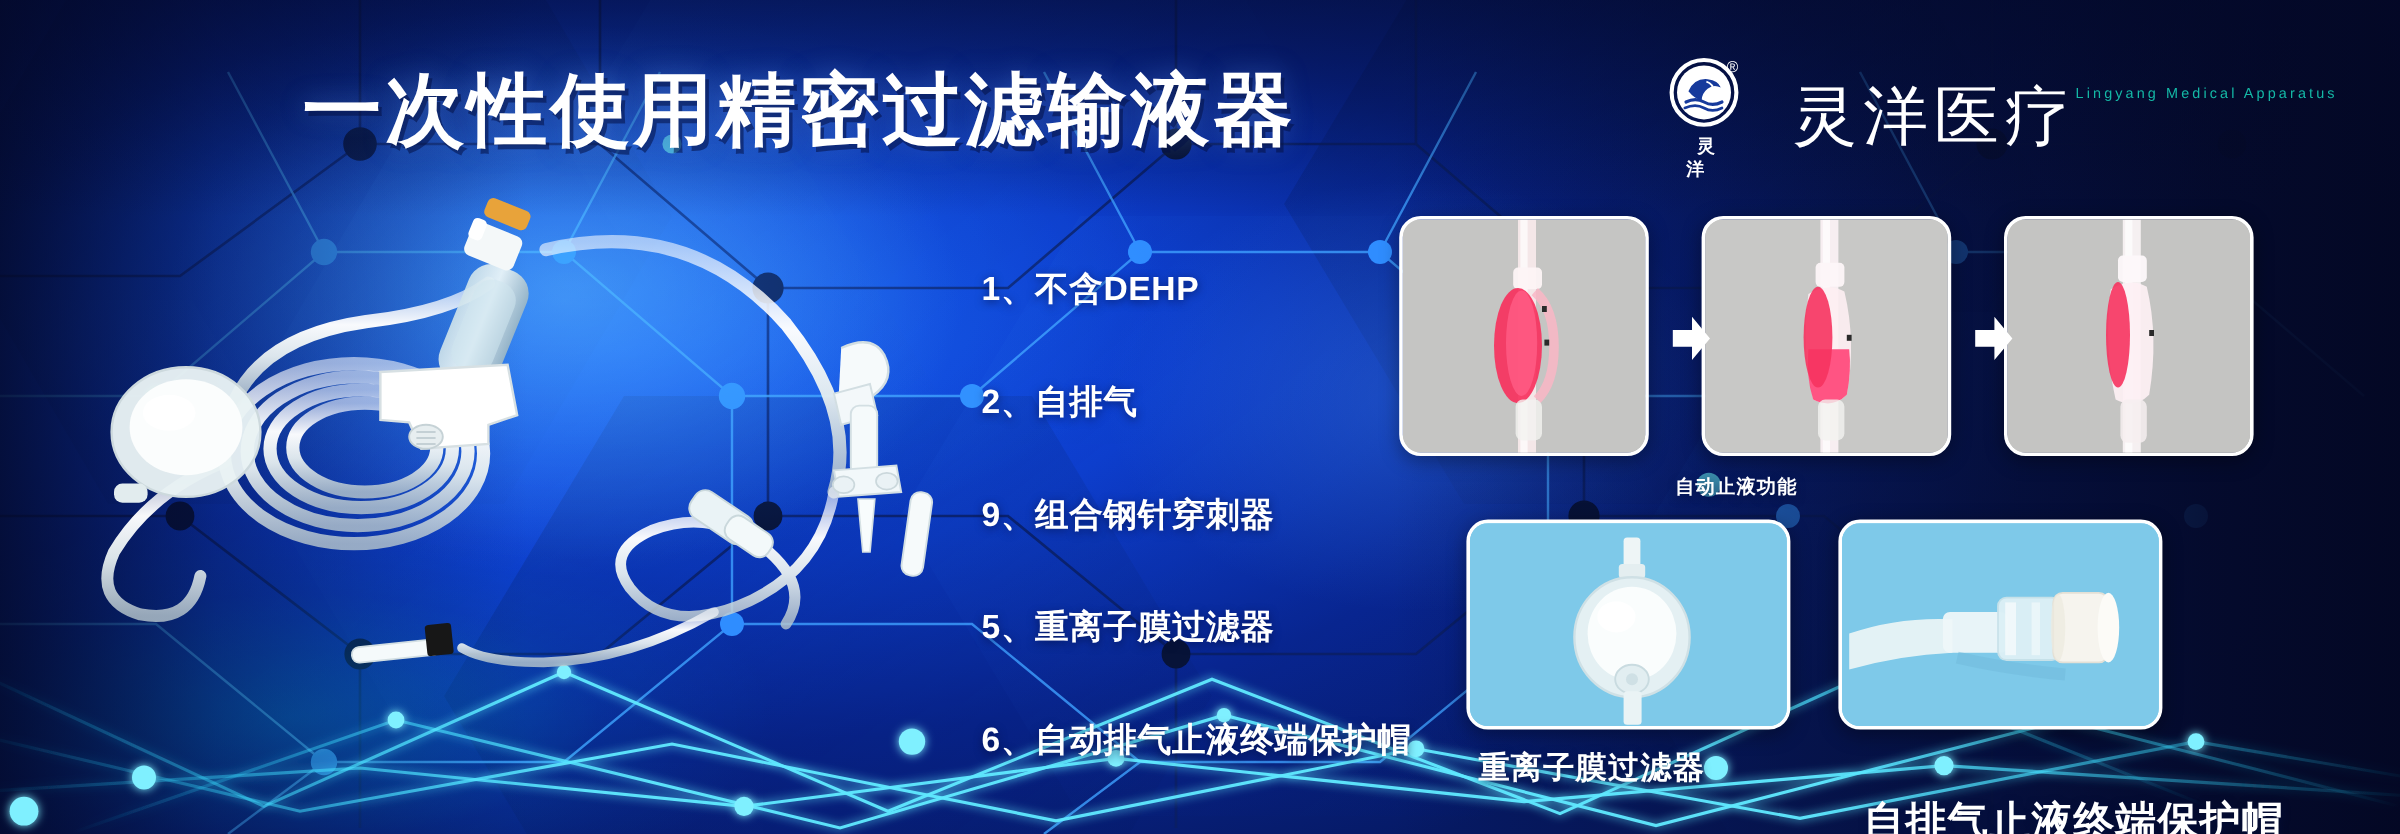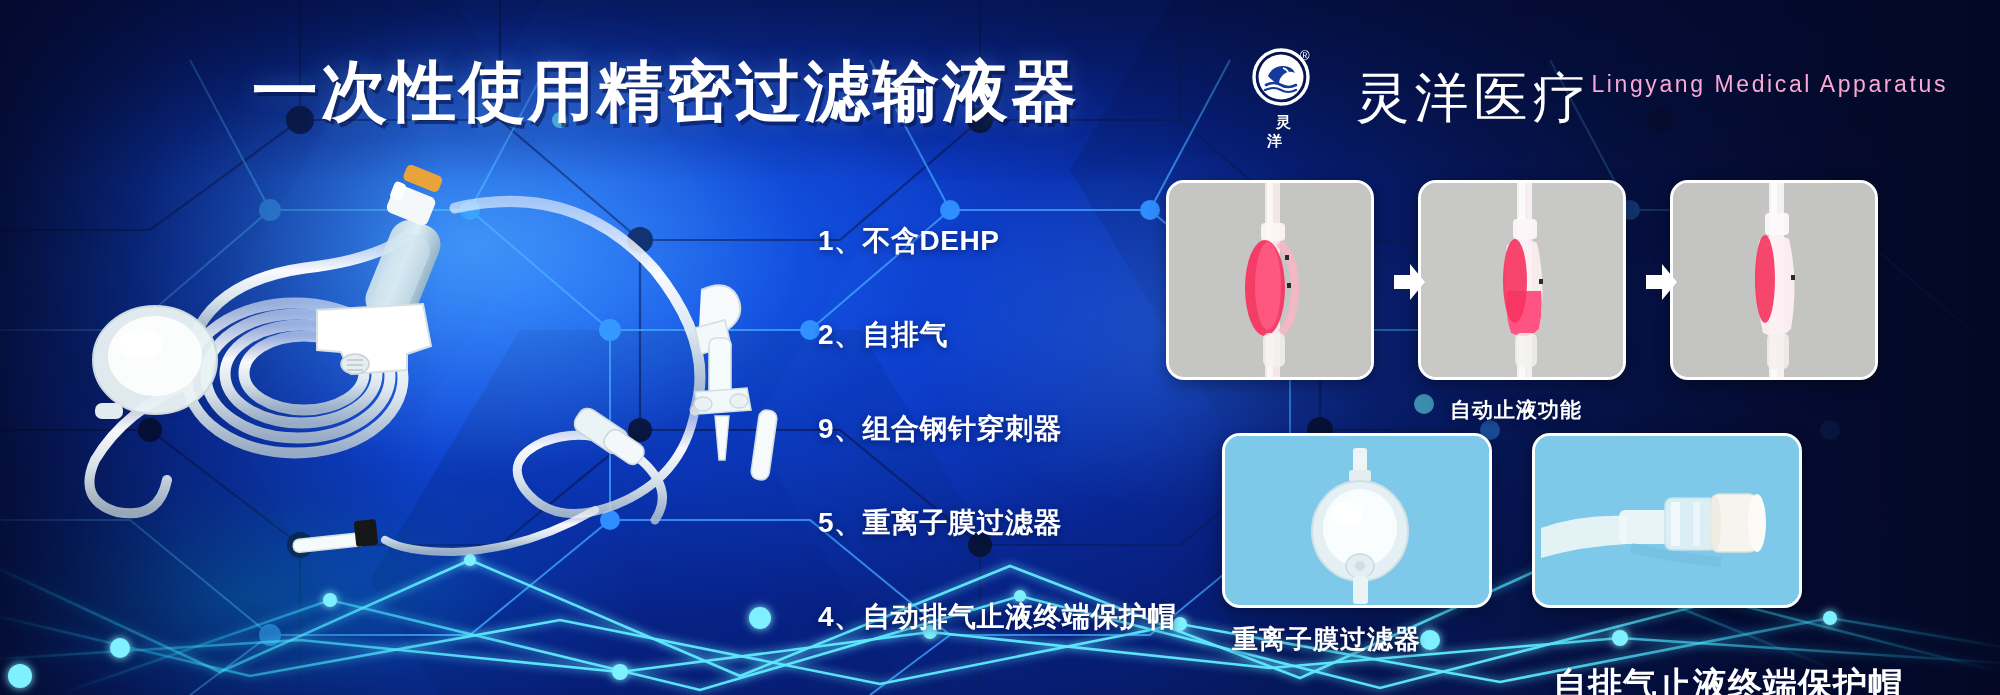--- a/index.html
+++ b/index.html
@@ -46,41 +46,41 @@
     text-shadow:3px 4px 0 rgba(4,16,70,.55), 0 0 22px rgba(110,170,255,.35);
   }
 
   
   #brand{position:absolute;right:52px;top:44px;display:flex;align-items:center;gap:22px;z-index:30;}
   #logo-mark{display:flex;flex-direction:column;align-items:center;width:100px;}
   #logo-circle{position:relative;width:66px;height:66px;}
   #logo-sub{margin-top:3px;font-size:15px;color:#fff;letter-spacing:18px;text-indent:18px;font-weight:bold;text-align:center;}
   #brand-text{display:flex;flex-direction:row;}
   #brand-cn{font-size:54px;font-weight:500;color:#fff;letter-spacing:5px;line-height:1.06;}
-  #brand-en{font-size:23px;color:#f9a8d4;letter-spacing:2.6px;margin-top:2px;white-space:nowrap;}
+  #brand-en{font-size:12px;color:#14b8a6;letter-spacing:2.6px;margin-top:2px;white-space:nowrap;}
 
   
   #features{position:absolute;left:818px;top:222px;z-index:25;display:flex;flex-direction:column;gap:56px;}
   .feature-item{font-size:28px;font-weight:bold;color:#fff;white-space:nowrap;
                 text-shadow:0 2px 7px rgba(3,14,60,.6);letter-spacing:.5px;}
 
   
   #product{position:absolute;left:55px;top:160px;width:760px;height:400px;z-index:20;}
 
   
   .photo-card{position:absolute;border:3px solid #ffffff;border-radius:18px;overflow:hidden;z-index:25;
               box-shadow:0 4px 16px rgba(0,0,0,.35);}
   .photo-gray{background:linear-gradient(155deg,#c9c9c7 0%,#b9bab7 32%,#cfcfcd 58%,#adadab 100%);}
   .photo-blue{background:#7ec9e9;}
 
   .arrow-ico{position:absolute;z-index:26;width:34px;height:40px;}
 
   .cap{position:absolute;z-index:28;color:#fff;font-weight:bold;white-space:nowrap;
        text-shadow:0 2px 7px rgba(3,14,60,.7);letter-spacing:1px;}
-  #cap-auto{font-size:21px;left:1450px;top:396px;}
+  #cap-auto{font-size:16px;left:1396px;top:396px;}
   #cap-filter{font-size:26px;left:1232px;top:622px;}
   #cap-cap{font-size:34px;left:1553px;top:622px;margin-top:40px;}
 </style>
 </head>
 <body>
 
 <div id="banner">
 
   <div class="bg-layer bg-base"></div>
 
@@ -257,21 +257,21 @@
       <div id="brand-cn">灵洋医疗</div>
       <div id="brand-en">Lingyang Medical Apparatus</div>
     </div>
   </div>
 
   <div id="features">
     <div class="feature-item">1、不含DEHP</div>
     <div class="feature-item">2、自排气</div>
     <div class="feature-item">9、组合钢针穿刺器</div>
     <div class="feature-item">5、重离子膜过滤器</div>
-    <div class="feature-item">4、自动排气止液终端保护帽</div>
+    <div class="feature-item">6、自动排气止液终端保护帽</div>
   </div>
 
   <div id="product">
     <svg width="760" height="400" viewBox="0 0 760 400">
       <defs>
         <linearGradient id="tg" x1="0" y1="0" x2="0" y2="1">
           <stop offset="0" stop-color="#ffffff" stop-opacity=".55"></stop>
           <stop offset=".35" stop-color="#ffffff" stop-opacity=".97"></stop>
           <stop offset=".62" stop-color="#e6eef0" stop-opacity=".95"></stop>
           <stop offset="1" stop-color="#b9c8cd" stop-opacity=".8"></stop>

